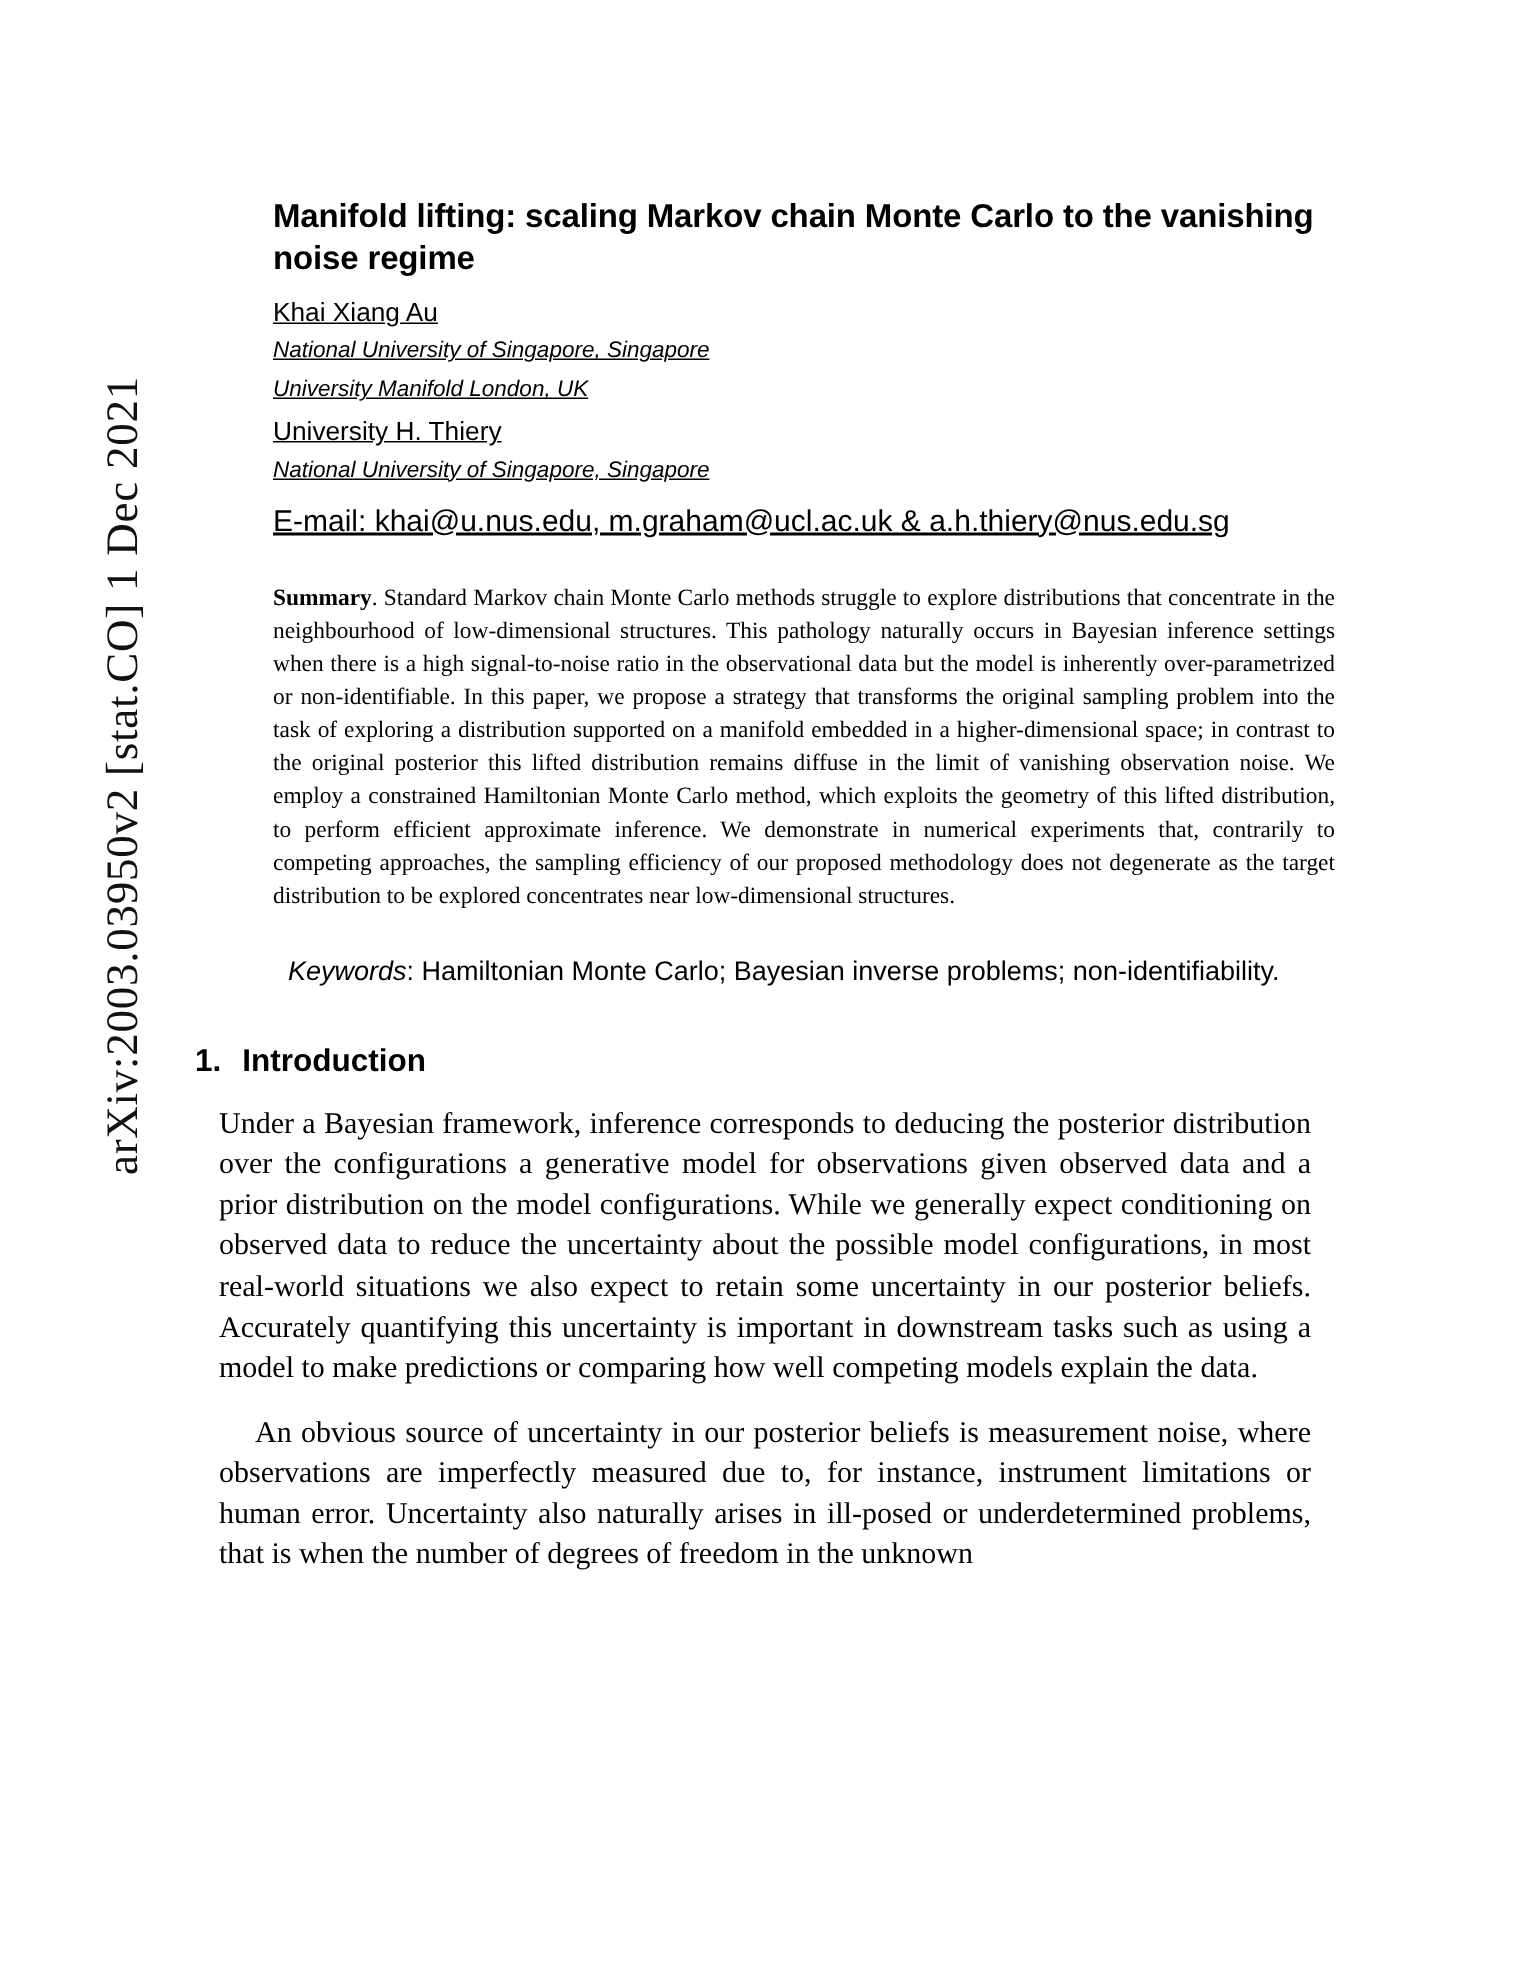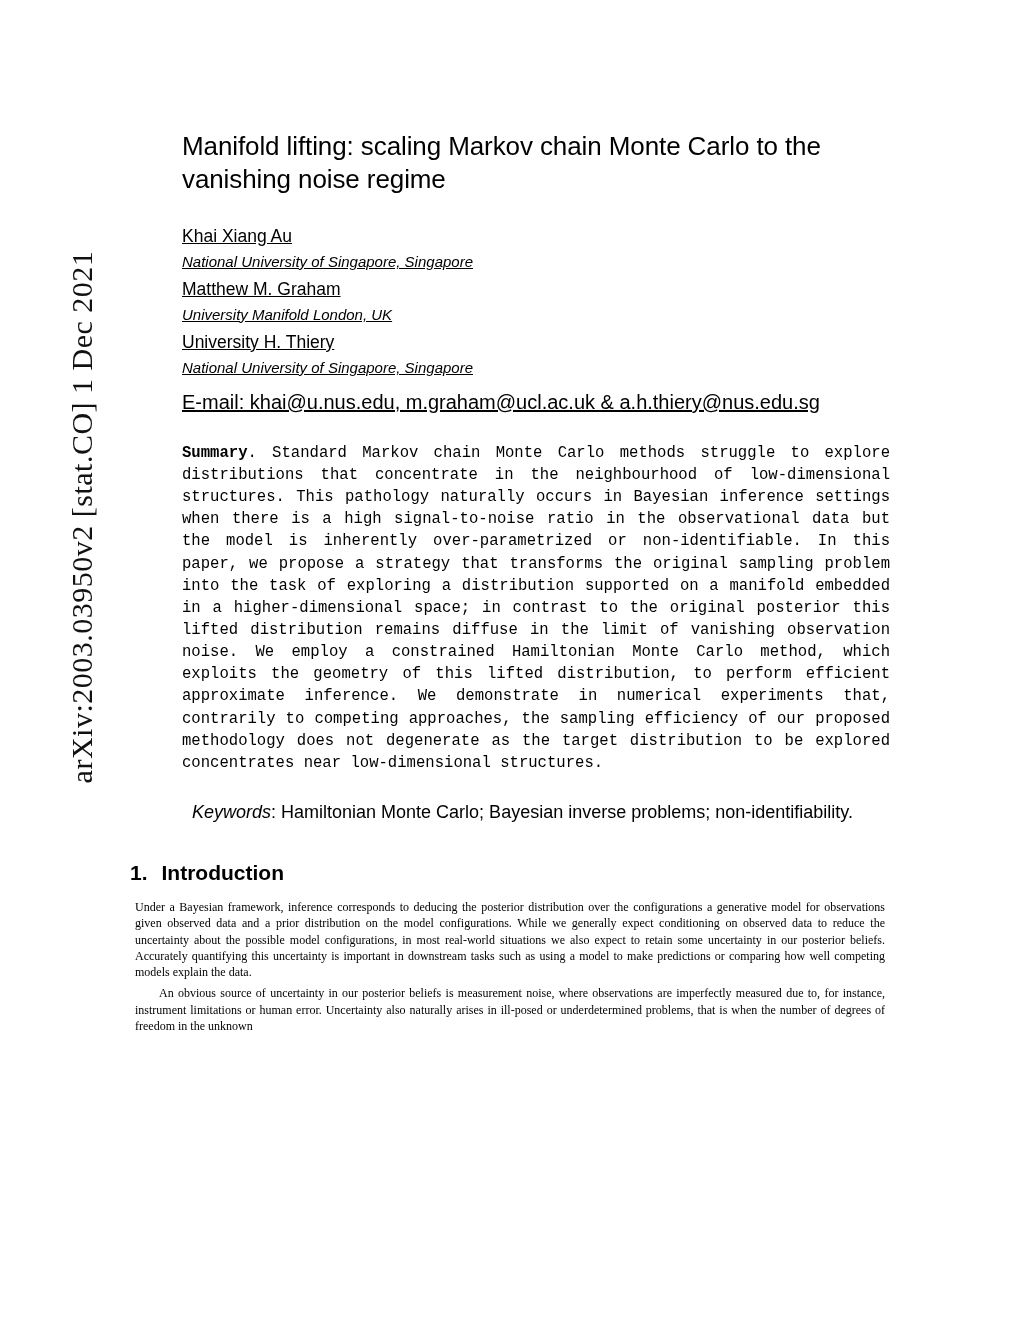--- a/index.html
+++ b/index.html
@@ -34,24 +34,24 @@
 
   .page {
     position: absolute;
     left: 130px;
     top: 130px;
     width: 760px;
   }
 
   .title {
     font-family: "Liberation Sans", sans-serif;
-    font-weight: normal;
-    font-size: 26px;
+    font-weight: bold;
+    font-size: 22px;
     line-height: 1.28;
-    margin: 0 0 26px 52px;
+    margin: 0 0 9px 52px;
     letter-spacing: -0.1px;
   }
 
   .authors {
     margin-left: 52px;
     text-decoration: underline;
   }
   .author-name {
     font-family: "Liberation Sans", sans-serif;
     font-size: 17.5px;
@@ -67,21 +67,21 @@
   }
   .email-line {
     font-family: "Liberation Sans", sans-serif;
     font-size: 20px;
     line-height: 1.6;
     margin: 6px 0 0 0;
   }
 
   .summary {
     margin: 24px 0 0 52px;
-    font-family: Liberation Mono, monospace;
+    font-family: Liberation Serif, serif;
     font-size: 15.6px;
     line-height: 1.42;
     text-align: justify;
   }
   .summary b {
     font-weight: bold;
   }
 
   .keywords {
     margin: 26px 0 0 62px;
@@ -98,43 +98,42 @@
     font-weight: bold;
     font-size: 21px;
     margin: 36px 0 14px 0;
   }
   .section-head .num {
     margin-right: 14px;
   }
 
   .body-par {
     font-family: "Liberation Serif", serif;
-    font-size: 12px;
+    font-size: 20px;
     line-height: 1.355;
     text-align: justify;
-    margin: 5px;
+    margin: 16px;
     hyphens: manual;
   }
   .body-par.indent {
     text-indent: 24px;
   }
 </style>
 </head>
 <body>
 
 <div class="arxiv-stamp">arXiv:2003.03950v2  [stat.CO]  1 Dec 2021</div>
 
 <div class="page">
 
   <h1 class="title">Manifold lifting: scaling Markov chain Monte Carlo to the vanishing noise regime</h1>
 
   <div class="authors">
     <p class="author-name">Khai Xiang Au</p>
     <p class="author-affil">National University of Singapore, Singapore</p>
-    <p class="author-name">Matthew M. Graham</p>
     <p class="author-affil">University Manifold London, UK</p>
     <p class="author-name">University H. Thiery</p>
     <p class="author-affil">National University of Singapore, Singapore</p>
     <p class="email-line">E-mail: khai@u.nus.edu, m.graham@ucl.ac.uk &amp; a.h.thiery@nus.edu.sg</p>
   </div>
 
   <div class="summary">
     <b>Summary</b><span>. Standard Markov chain Monte Carlo methods struggle to explore distributions that concentrate in the neighbourhood of low-dimensional structures. This pathology naturally occurs in Bayesian inference settings when there is a high signal-to-noise ratio in the observational data but the model is inherently over-parametrized or non-identifiable. In this paper, we propose a strategy that transforms the original sampling problem into the task of exploring a distribution supported on a manifold embedded in a higher-dimensional space; in contrast to the original posterior this lifted distribution remains diffuse in the limit of vanishing observation noise. We employ a constrained Hamiltonian Monte Carlo method, which exploits the geometry of this lifted distribution, to perform efficient approximate inference. We demonstrate in numerical experiments that, contrarily to competing approaches, the sampling efficiency of our proposed methodology does not degenerate as the target distribution to be explored concentrates near low-dimensional structures.</span>
   </div>
 

